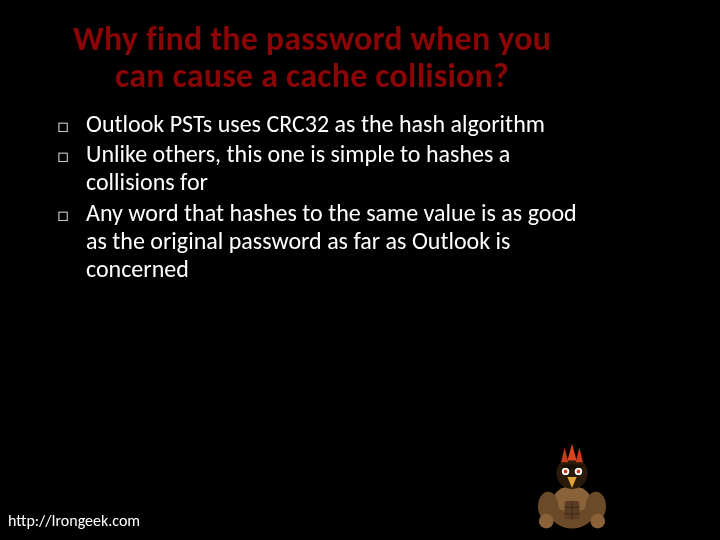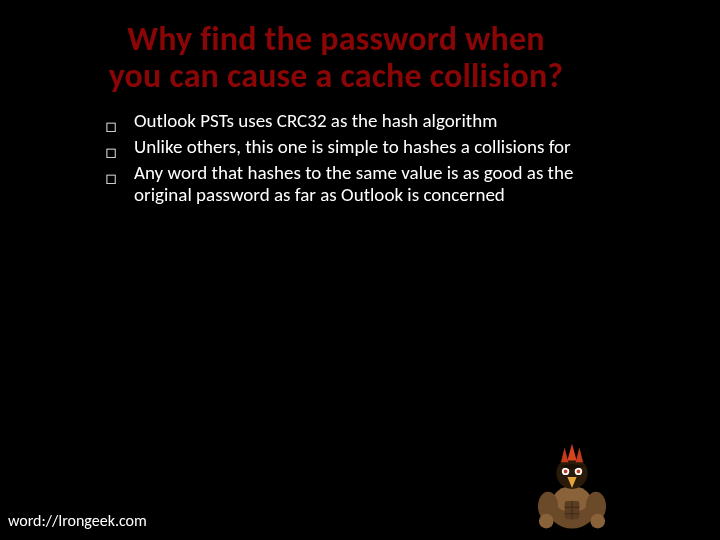--- a/index.html
+++ b/index.html
@@ -10,21 +10,20 @@
     background: #000;
     font-family: Calibri, "Segoe UI", Arial, sans-serif;
     overflow: hidden;
     position: relative;
   }
   .slide {
     width: 624px;
     height: 540px;
     position: relative;
     box-sizing: border-box;
-    padding-left: 48px;
   }
   .title {
     color: #8a0606;
     font-weight: 700;
     font-size: 34px;
     line-height: 1.1;
     text-align: center;
     padding: 20px 60px 10px 60px;
     letter-spacing: 0.2px;
   }
@@ -40,21 +39,21 @@
     color: #fff;
     font-size: 14px;
     width: 46px;
     flex: 0 0 46px;
     text-align: center;
     padding-top: 8px;
     font-family: Arial, sans-serif;
   }
   .bullet-text {
     color: #fff;
-    font-size: 19px;
+    font-size: 24px;
     line-height: 1.18;
     flex: 1;
   }
   .footer {
     position: absolute;
     left: 8px;
     bottom: 10px;
     color: #fff;
     font-size: 16px;
   }
@@ -81,21 +80,21 @@
     <div class="bullet-row">
       <div class="bullet-mark">◻</div>
       <div class="bullet-text">Unlike others, this one is simple to hashes a collisions for</div>
     </div>
     <div class="bullet-row">
       <div class="bullet-mark">◻</div>
       <div class="bullet-text">Any word that hashes to the same value is as good as the original password as far as Outlook is concerned</div>
     </div>
   </div>
 
-  <div class="footer">word://Irongeek.com</div>
+  <div class="footer">http://Irongeek.com</div>
 
   <div class="mascot">
     <svg viewBox="0 0 100 100" width="92" height="92">
 
       <ellipse cx="50" cy="72" rx="26" ry="22" fill="#6b4a2a"></ellipse>
       <ellipse cx="50" cy="62" rx="20" ry="14" fill="#8a623a"></ellipse>
 
       <ellipse cx="24" cy="70" rx="11" ry="16" fill="#6b4a2a"></ellipse>
       <ellipse cx="76" cy="70" rx="11" ry="16" fill="#6b4a2a"></ellipse>
       <ellipse cx="22" cy="86" rx="8" ry="8" fill="#8a623a"></ellipse>

